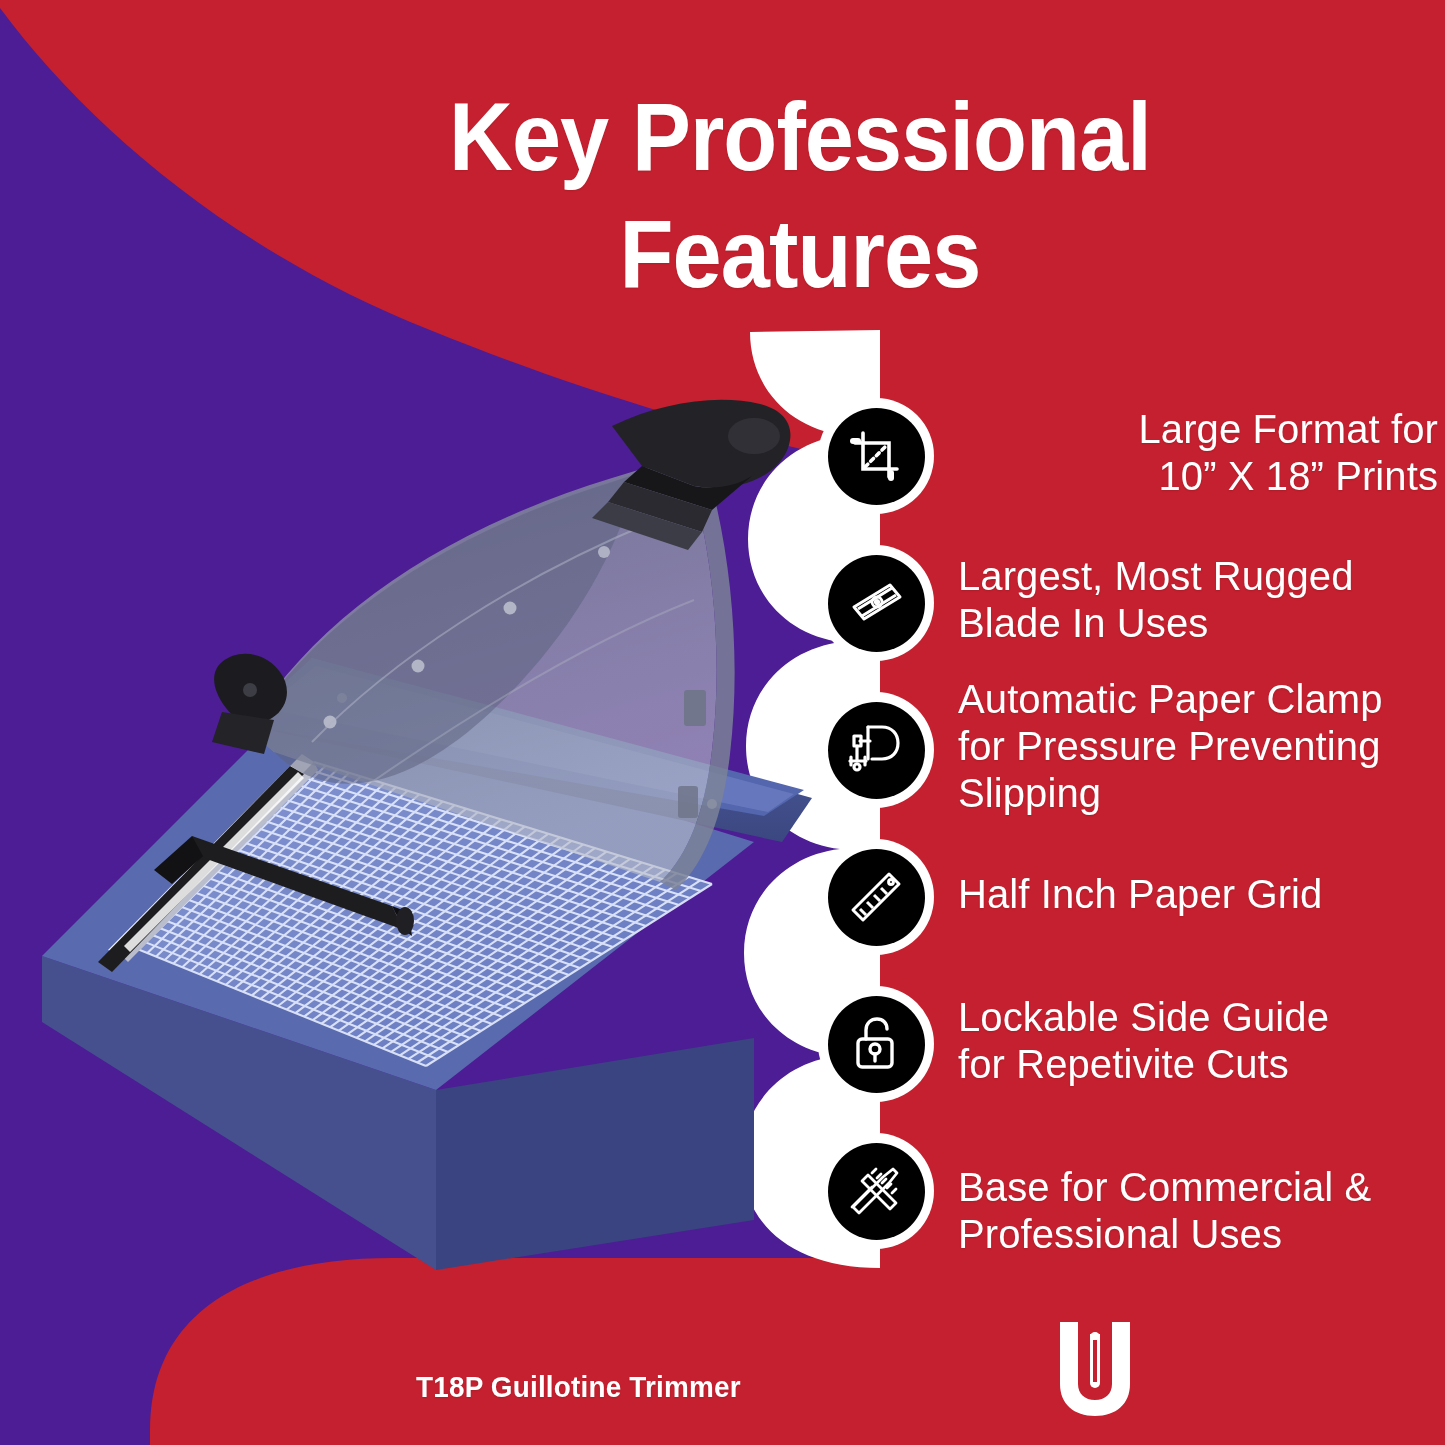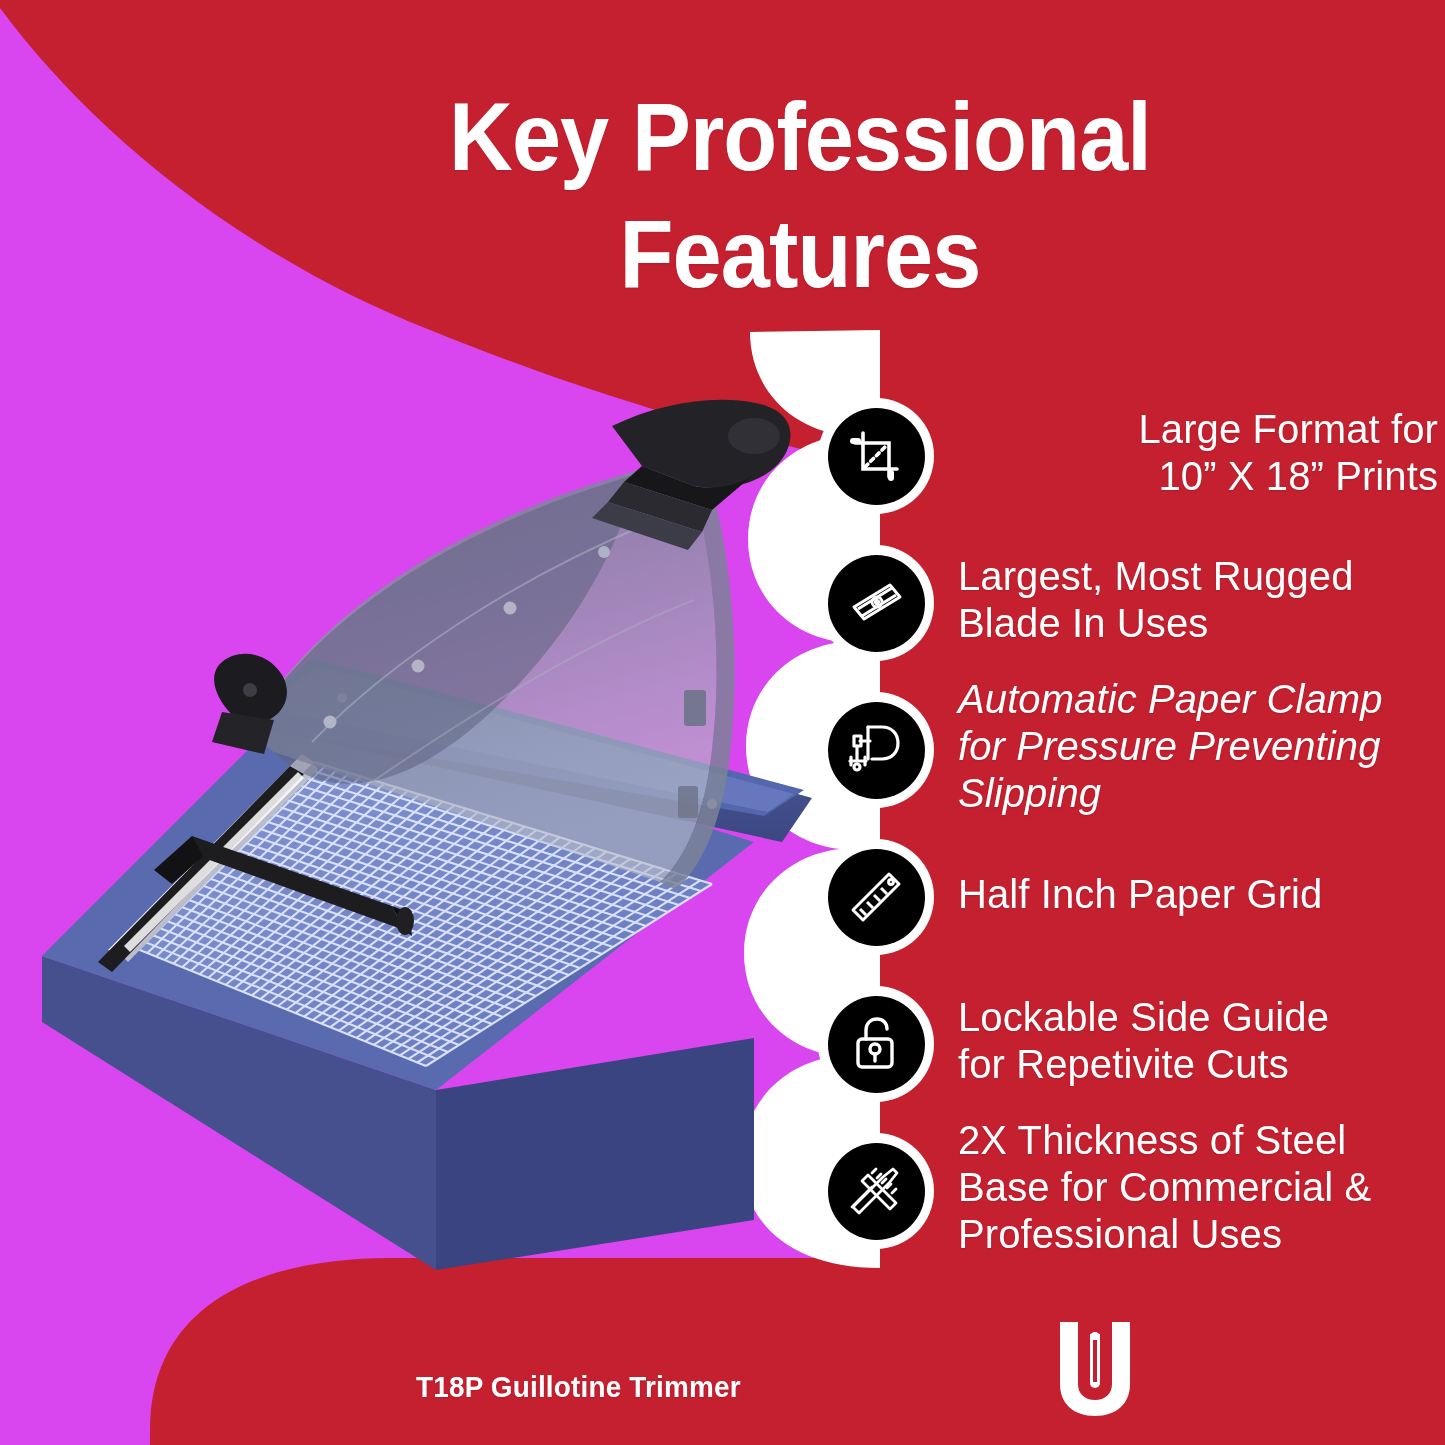--- a/index.html
+++ b/index.html
@@ -4,21 +4,21 @@
 <title>Key Professional Features</title>
 <style>
   html,body{margin:0;padding:0;}
   body{
     width:1445px;height:1445px;
     background:#ffffff;
     font-family:"Liberation Sans", sans-serif;
     overflow:hidden;
     position:relative;
   }
-  #stage{position:absolute;inset:0;width:1445px;height:1445px;overflow:hidden;background:#d946ef;}
+  #stage{position:absolute;inset:0;width:1445px;height:1445px;overflow:hidden;background:#4c1d95;}
 
   
   #red-art{position:absolute;left:0;top:0;width:1445px;height:1445px;}
 
   
   .title-block{
     position:absolute;left:300px;top:78px;width:1000px;
     text-align:center;color:#ffffff;z-index:6;pointer-events:none;
   }
   .title-line{
@@ -341,21 +341,21 @@
             <path d="M22 20 H12"></path>
             <rect x="6" y="15" width="7" height="10"></rect>
             <path d="M9 25 V40"></path>
             <path d="M2 40 H18"></path>
             <path d="M3 36 v8"></path>
               <path d="M17 36 v8"></path>
             <circle cx="9" cy="46" r="3"></circle>
           </svg>
         </span>
       </span>
-      <span class="feat-text" style="top:-16px;font-style:italic;">
+      <span class="feat-text" style="top:-16px;">
         <span>Automatic Paper Clamp</span><br>
         <span>for Pressure Preventing</span><br>
         <span>Slipping</span>
       </span>
     </div>
 
     <div class="feature" style="top:441px;">
       <span class="icon-wrap" style="top:0px;">
         <span class="icon-disc">
           <svg width="58" height="58" viewBox="0 0 58 58" fill="none" stroke="#fff" stroke-width="3" stroke-linejoin="round">
@@ -399,21 +399,21 @@
             <path d="M26 12 l4 -4"></path>
               <path d="M31 17 l4 -4"></path>
               <path d="M36 22 l4 -4"></path>
             <path d="M41 27 l4 -4"></path>
               <path d="M46 32 l4 -4"></path>
             <path d="M6 46 L26 26"></path>
           </svg>
         </span>
       </span>
       <span class="feat-text" style="top:-16px;">
-        <span>2X Thickness of Steel</span><br>
+        <br>
         <span>Base for Commercial &amp;</span><br>
         <span>Professional Uses</span>
       </span>
     </div>
   </div>
 
   <div id="footer-name">T18P Guillotine Trimmer</div>
 
   <div id="logo">
     <svg class="mark" viewBox="0 0 86 104" aria-hidden="true">

